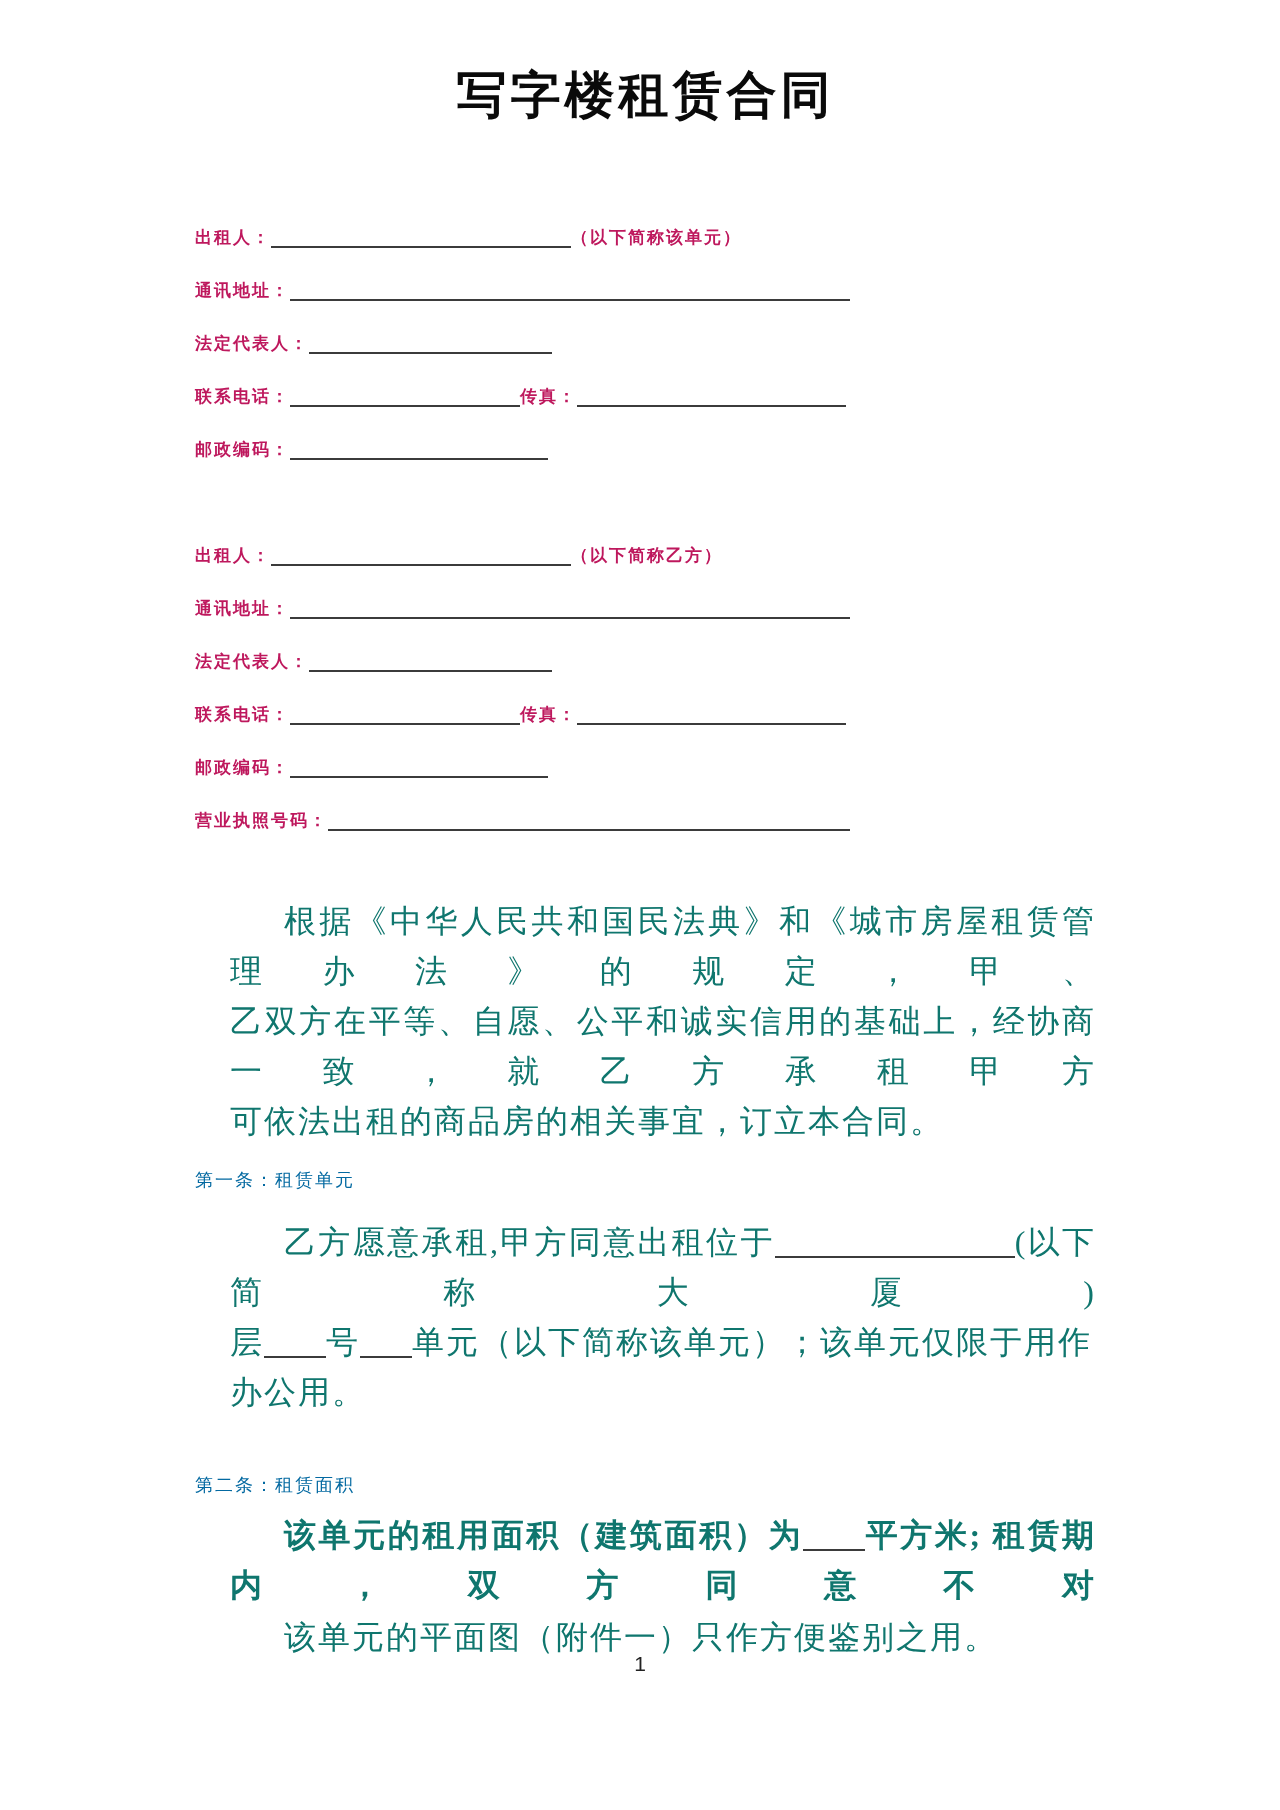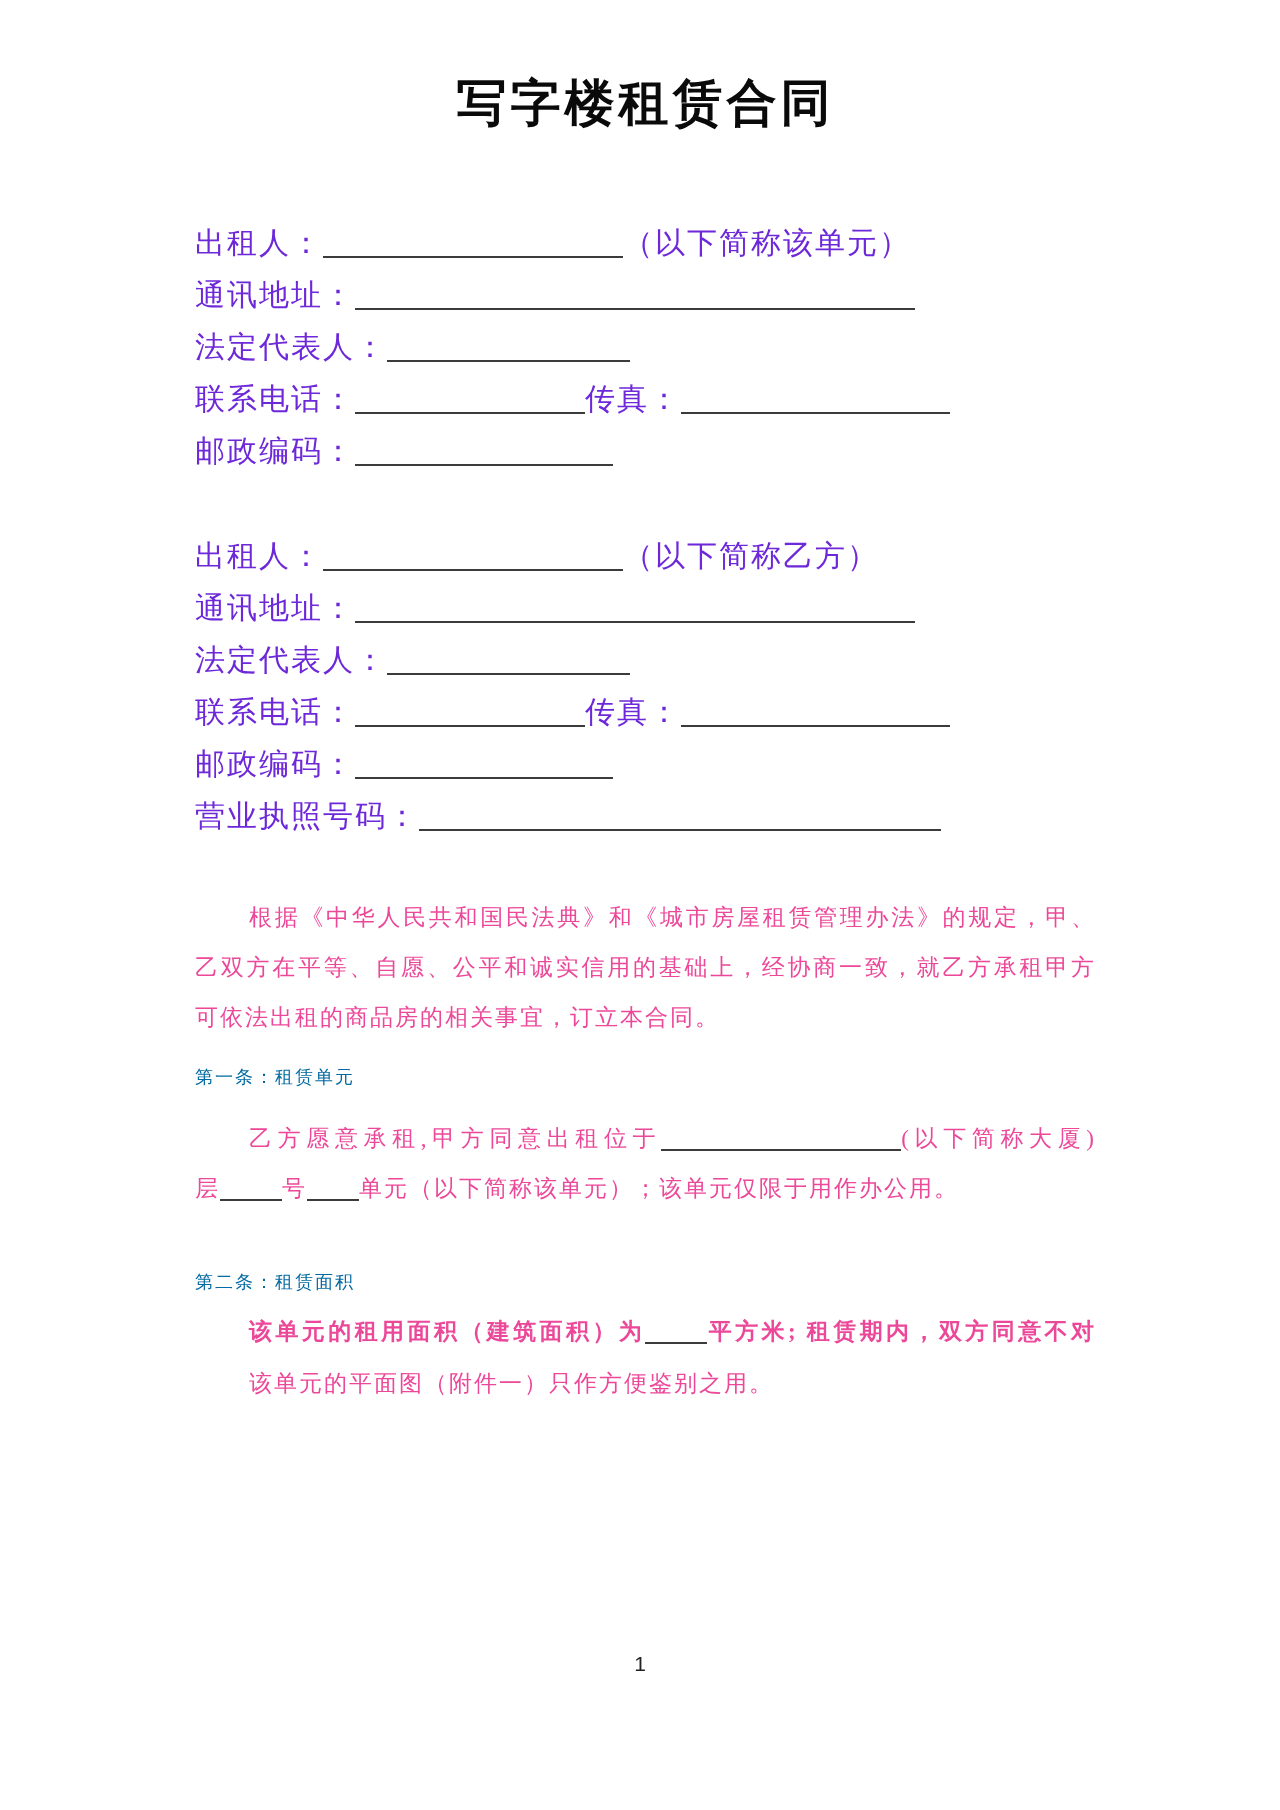--- a/index.html
+++ b/index.html
@@ -13,33 +13,34 @@
     height: 1810px;
     background: #ffffff;
     color: #111111;
     font-family: "Liberation Serif", "DejaVu Serif", serif;
     overflow: hidden;
   }
   .content {
     padding: 0 184px 0 195px; 
   }
   .title {
-    margin: 16px;
+    margin: 8px;
     padding-top: 56px;
     text-align: center;
     font-size: 50px;
     font-weight: 700;
     line-height: 62px;
     letter-spacing: 4px;
     color: #0a0a0a;
   }
   .t {
-    font-size: 30px;
+    font-size: 17px;
     letter-spacing: 2px;
-    color: #6d28d9;
+    color: #be185d;
+    font-weight: bold;
   }
   .row {
     line-height: 50px;
     white-space: nowrap;
     font-size: 25px;
     letter-spacing: 2px;
   }
   .party-a { margin-top: 84px; }
   .party-b { margin-top: 53px; }
   .blank {
@@ -56,24 +57,25 @@
   .bw-fax     { width: 269px; }
   .bw-postal  { width: 258px; }
   .bw-license { width: 522px; }
   .bw-site    { width: 240px; }
   .bw-floor   { width: 62px; }
   .bw-unitno  { width: 52px; }
   .bw-area    { width: 62px; }
 
   .para { margin: 0; }
   .pline {
-    font-size: 23px;
+    font-size: 32px;
     letter-spacing: 2px;
     line-height: 50px;
-    color: #ec4899;
+    color: #0f766e;
+    margin-left: 35px;
   }
   .jl {  
     text-align: justify;
     text-align-last: justify;
   }
   .indent { text-indent: 54px; }
   .preamble   { margin-top: 50px; }
   .ch-heading {
     margin: 51px 0 0 0;
     font-size: 29px;

